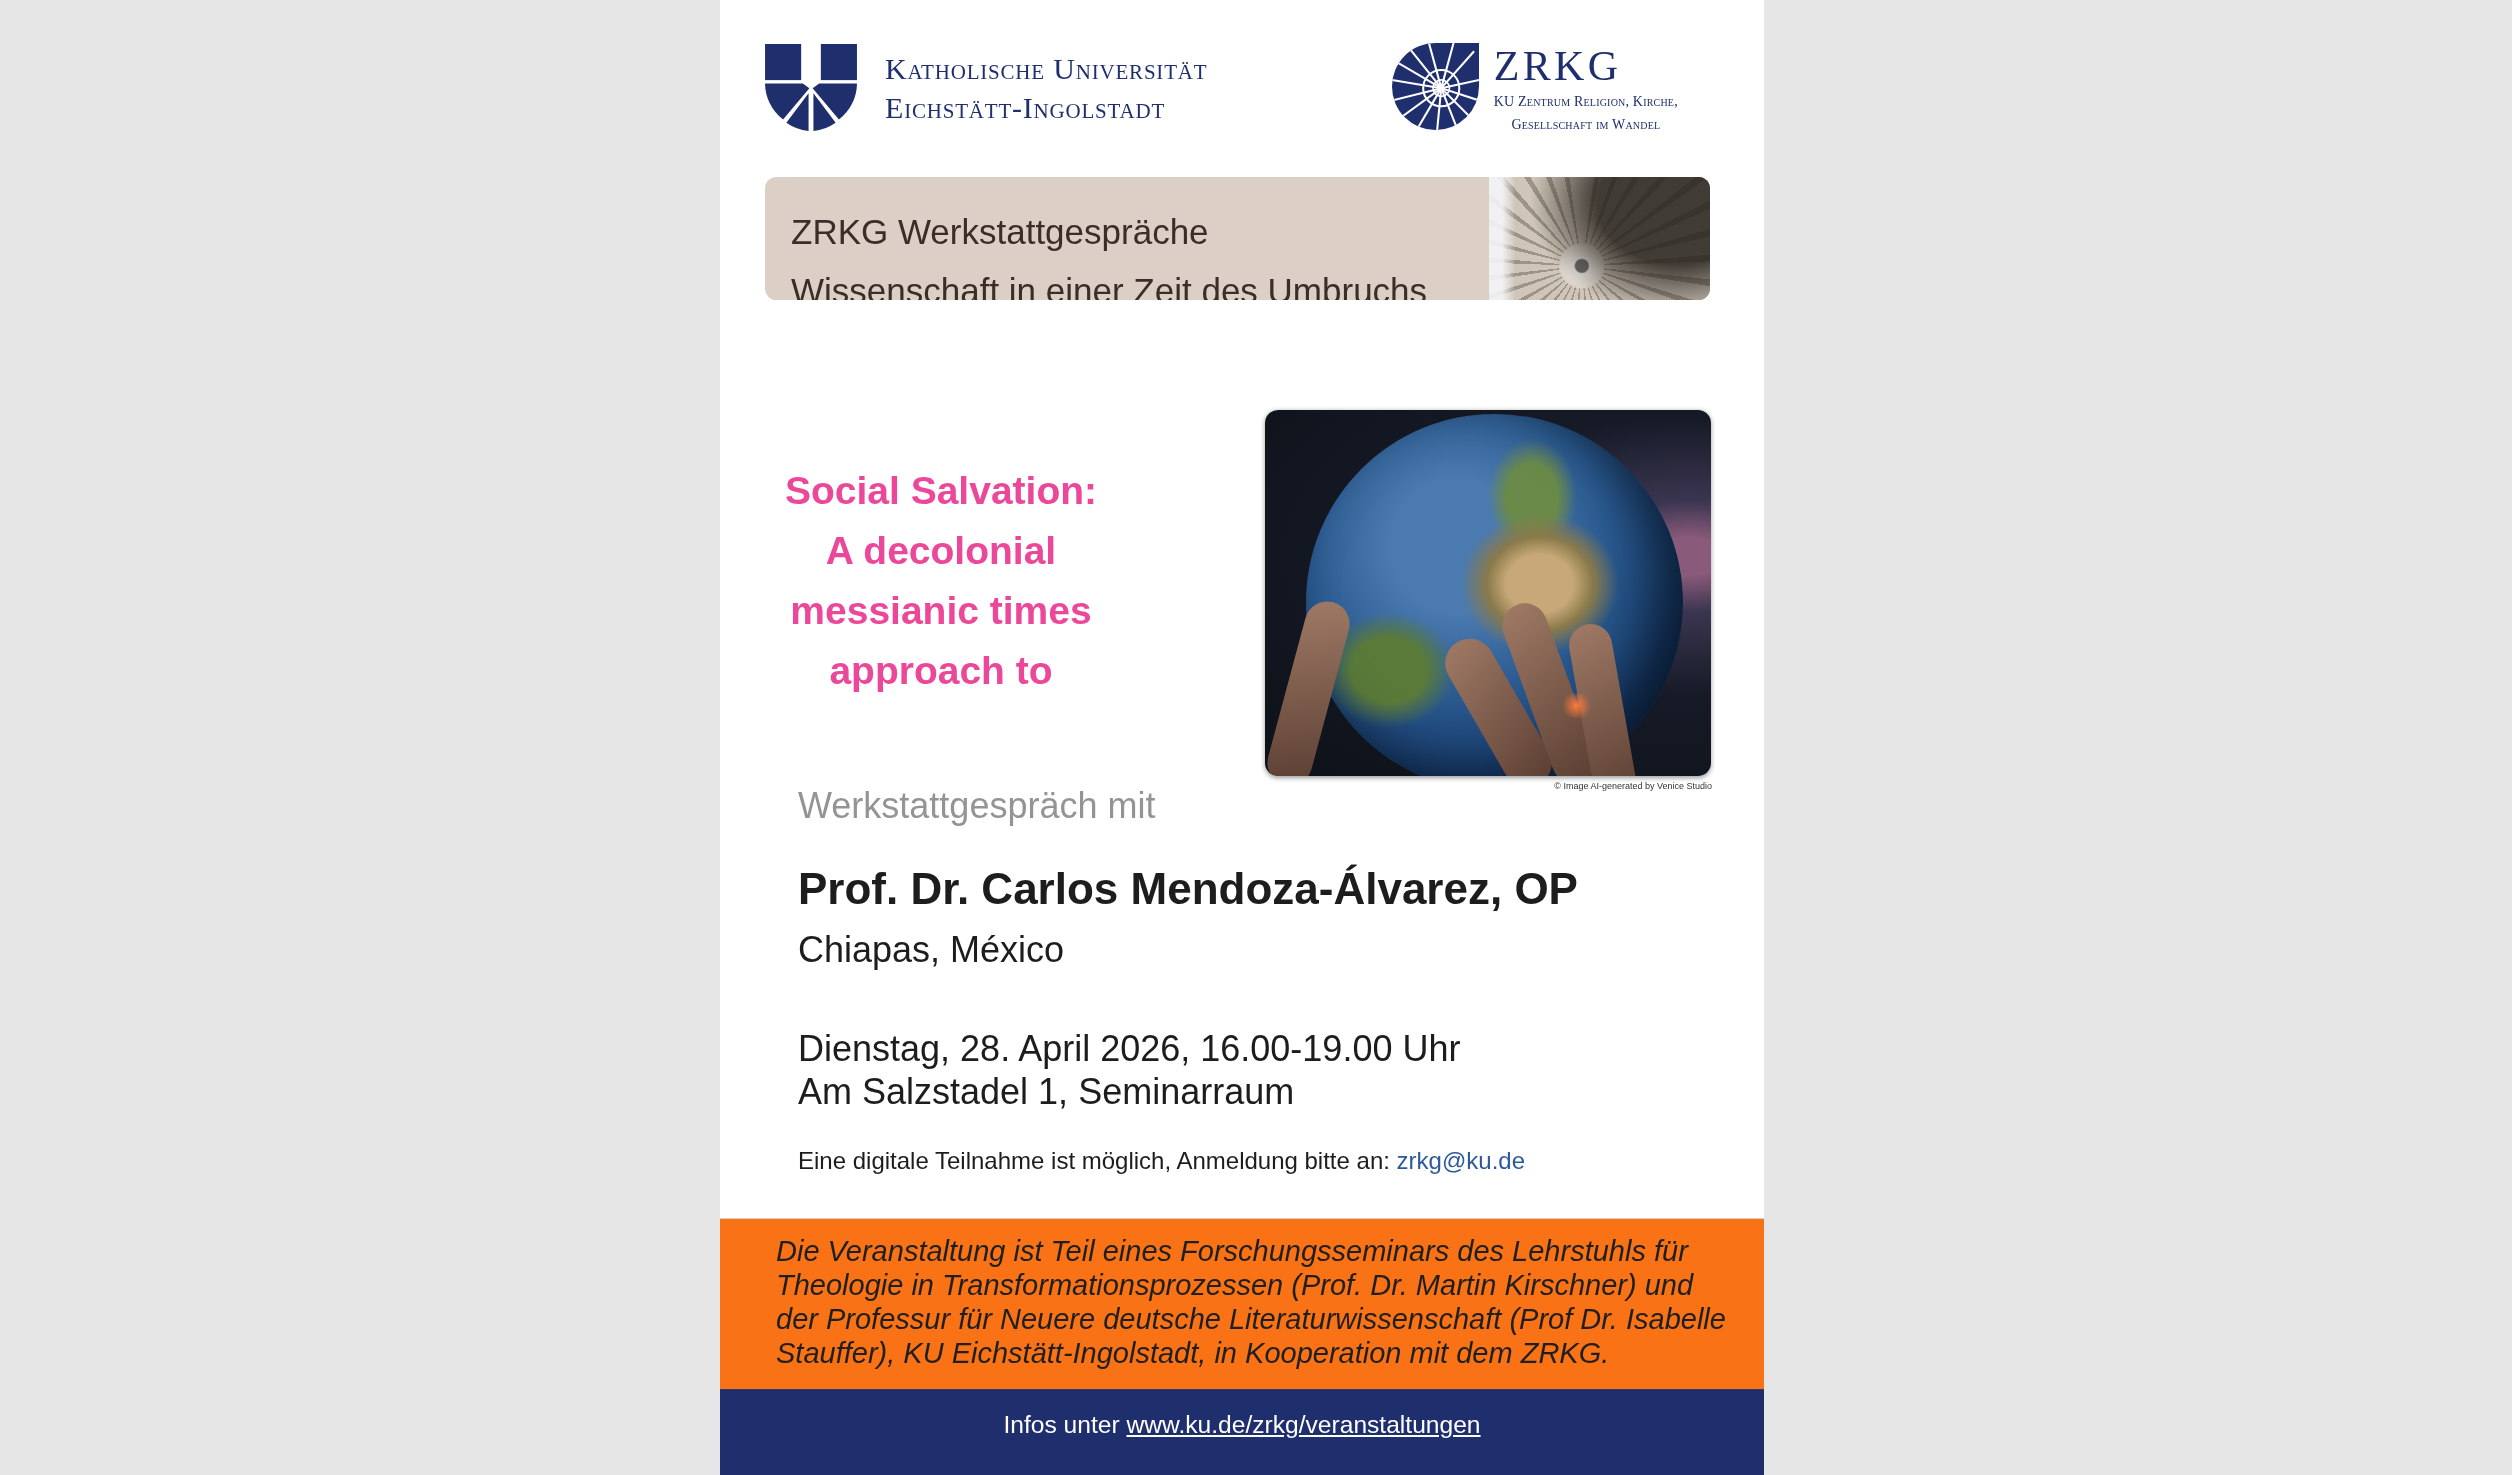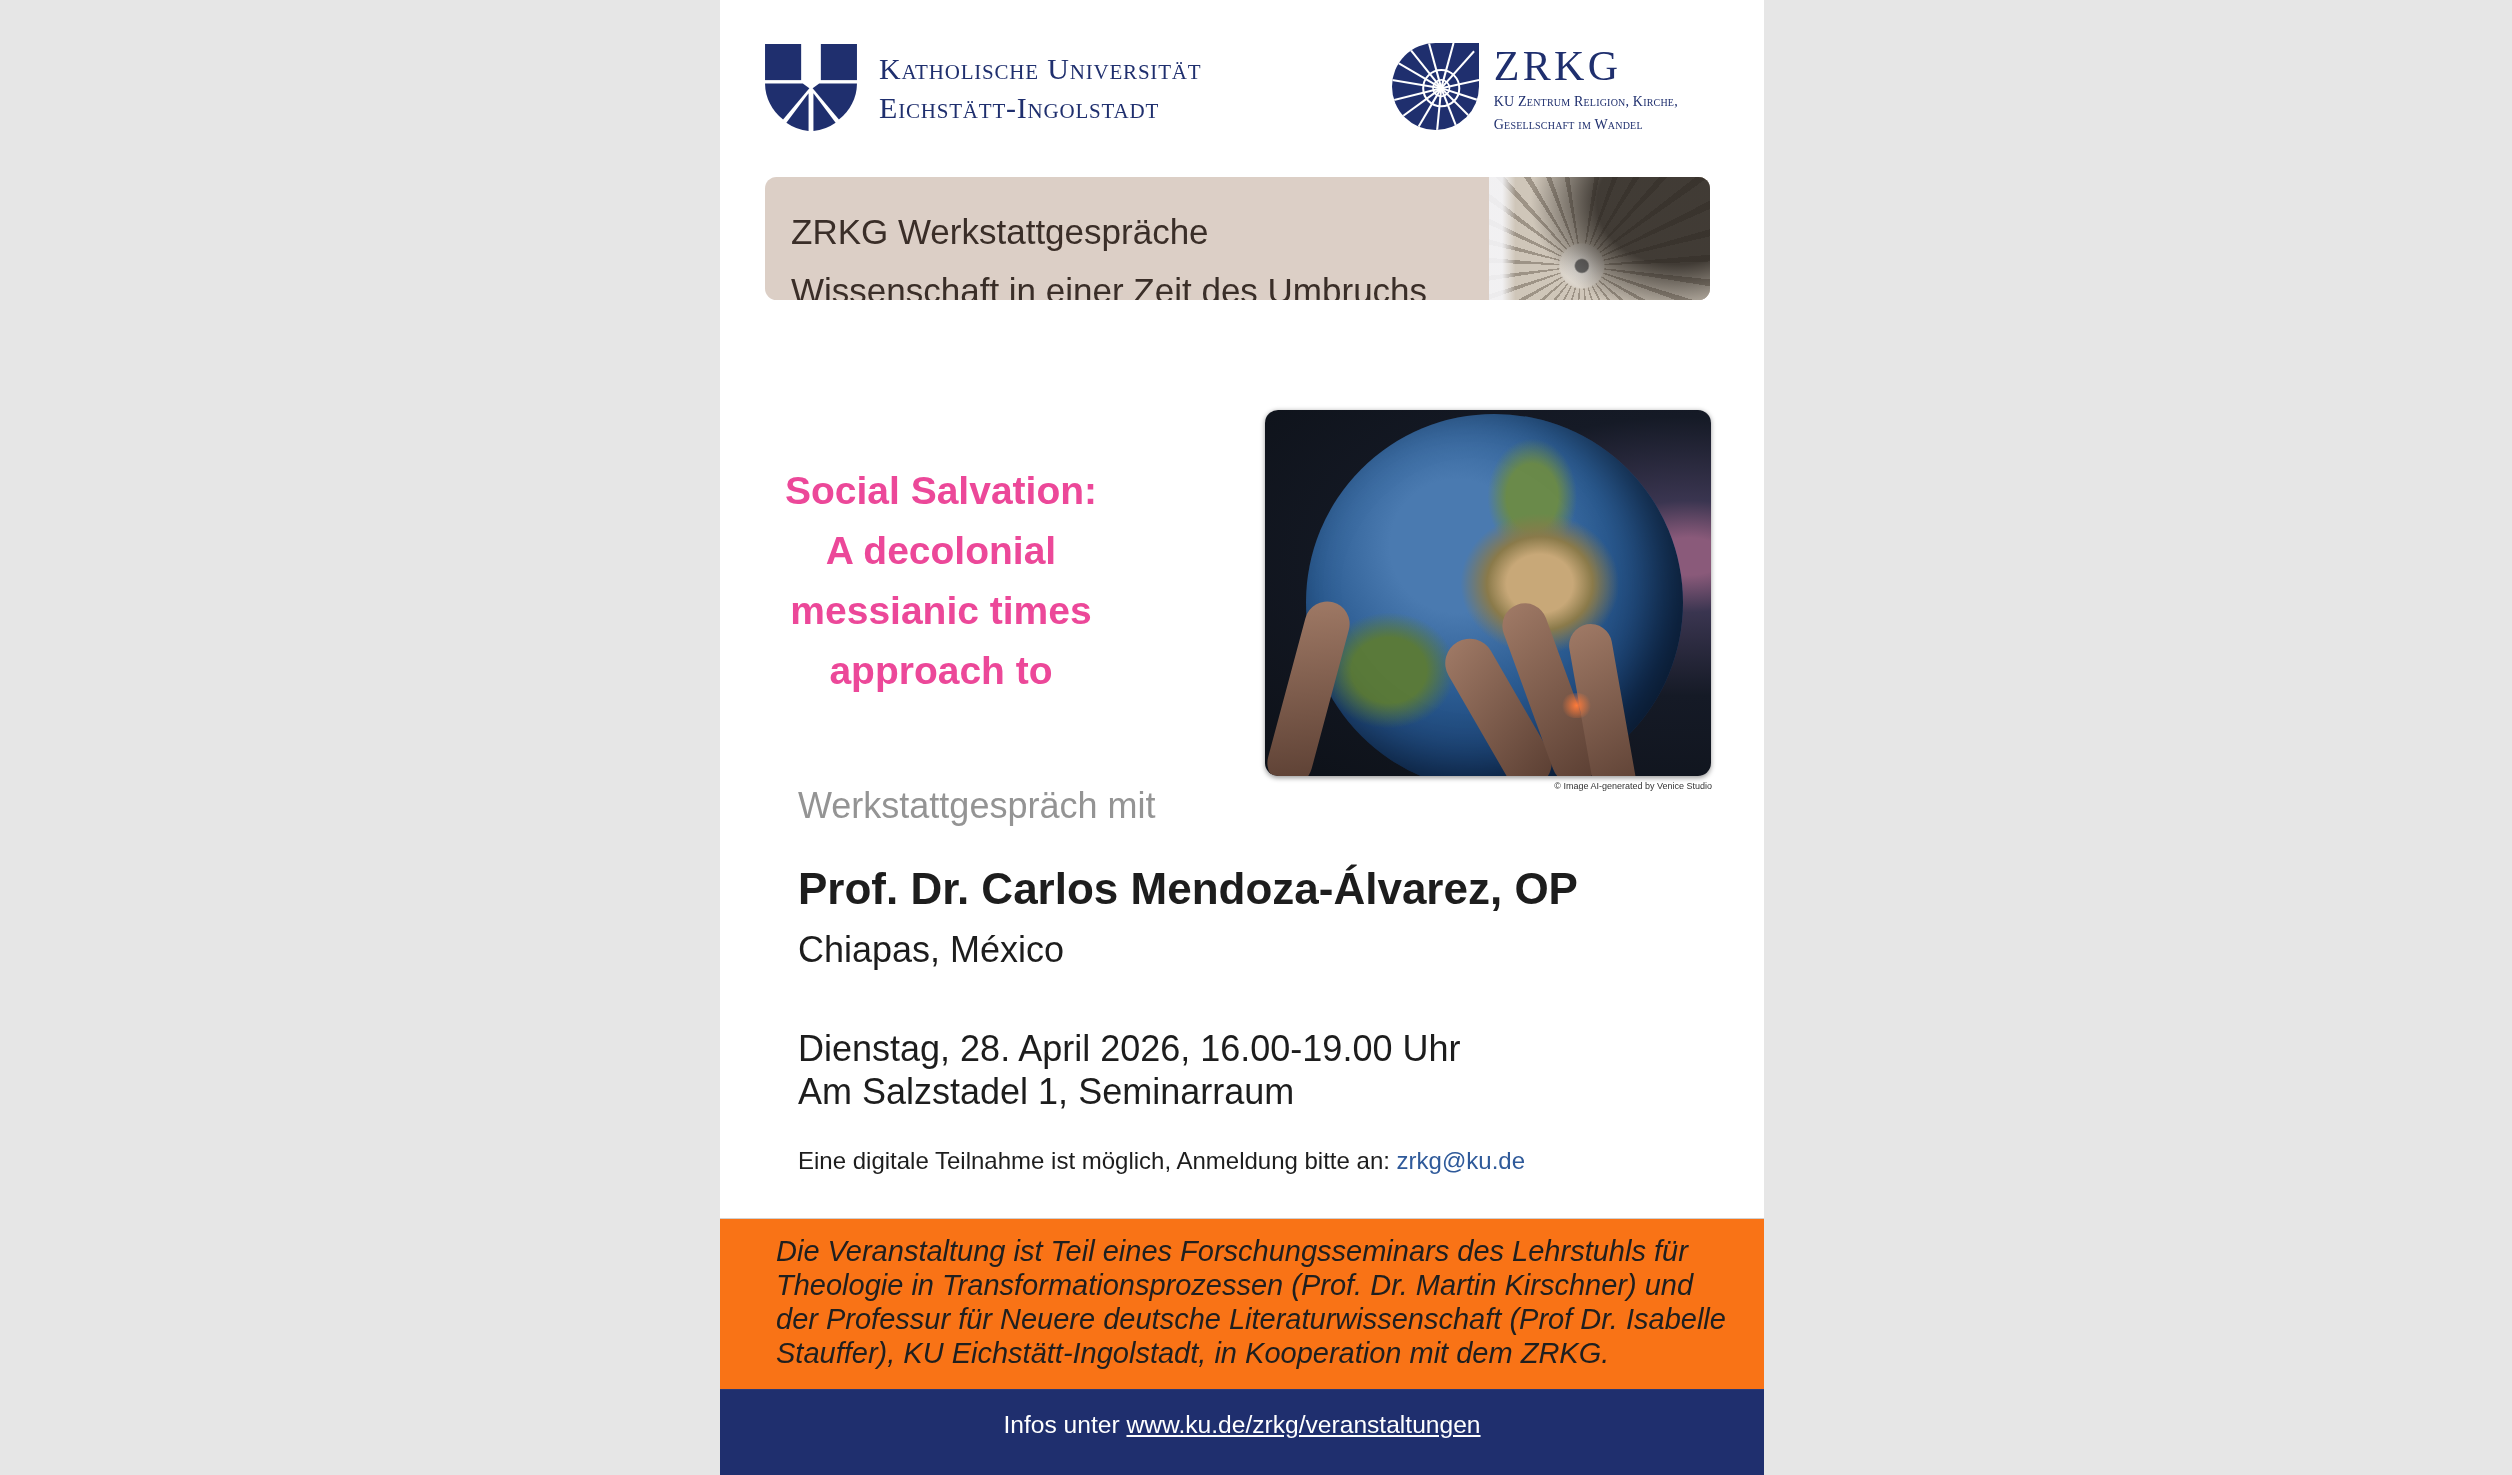--- a/index.html
+++ b/index.html
@@ -10,29 +10,29 @@
     position:relative;
   }
   .page {
     position:absolute; left:720px; top:0; width:1044px; height:1476px;
     background:#ffffff; overflow:hidden;
   }
   
   .ku-logo { position:absolute; left:45px; top:44px; display:flex; align-items:center; }
   .ku-shield { width:92px; height:87px; }
   .ku-text {
-    margin-left:22px; font-family:"Liberation Serif","DejaVu Serif", serif;
+    margin-left:28px; font-family:"Liberation Serif","DejaVu Serif", serif;
     color:#1f2f6e; font-size:30px; line-height:39px; letter-spacing:0.8px;
     font-variant:small-caps;
   }
   .zrkg-logo { position:absolute; left:672px; top:43px; display:flex; align-items:flex-start; }
   .zrkg-spiral { width:87px; height:87px; }
   .zrkg-text { margin-left:14.8px; color:#1f2f6e; font-family:"Liberation Serif","DejaVu Serif", serif; }
   .zrkg-title { font-size:42px; line-height:46px; letter-spacing:3.3px; }
-  .zrkg-sub { font-size:14px; line-height:19.7px; font-variant:small-caps; letter-spacing:0.2px; margin-top:3.3px; }
+  .zrkg-sub { font-size:14px; line-height:19.7px; font-variant:small-caps; letter-spacing:0.2px; margin-top:3.3px;text-align:center; }
 
   
   .banner {
     position:absolute; left:45px; top:177px; width:945px; height:123px;
     background:#dccfc6; border-radius:11.5px; overflow:hidden;
   }
   .banner-text { position:absolute; left:26px; top:24.6px; color:#3a2e28; font-size:35px; line-height:59px; }
   .banner-image {
     position:absolute; right:0; top:0; width:221px; height:171px;
     background:

